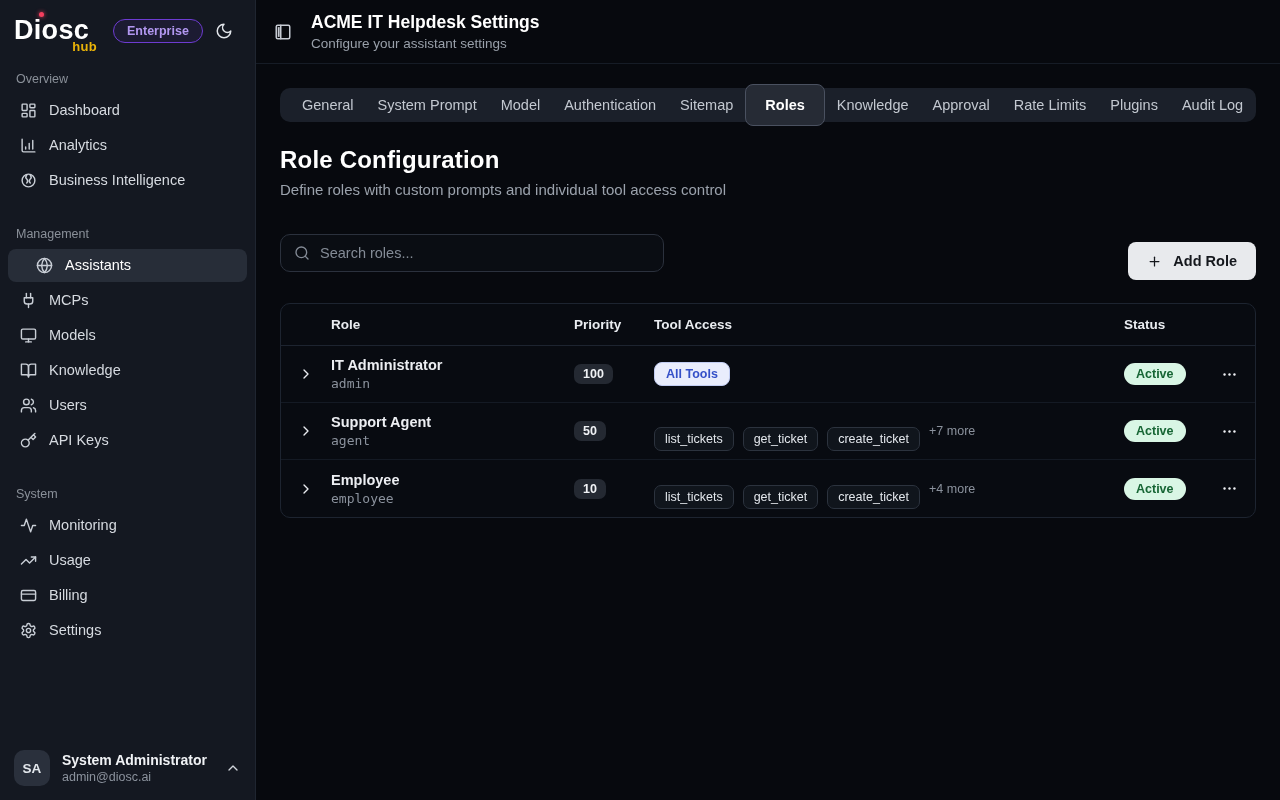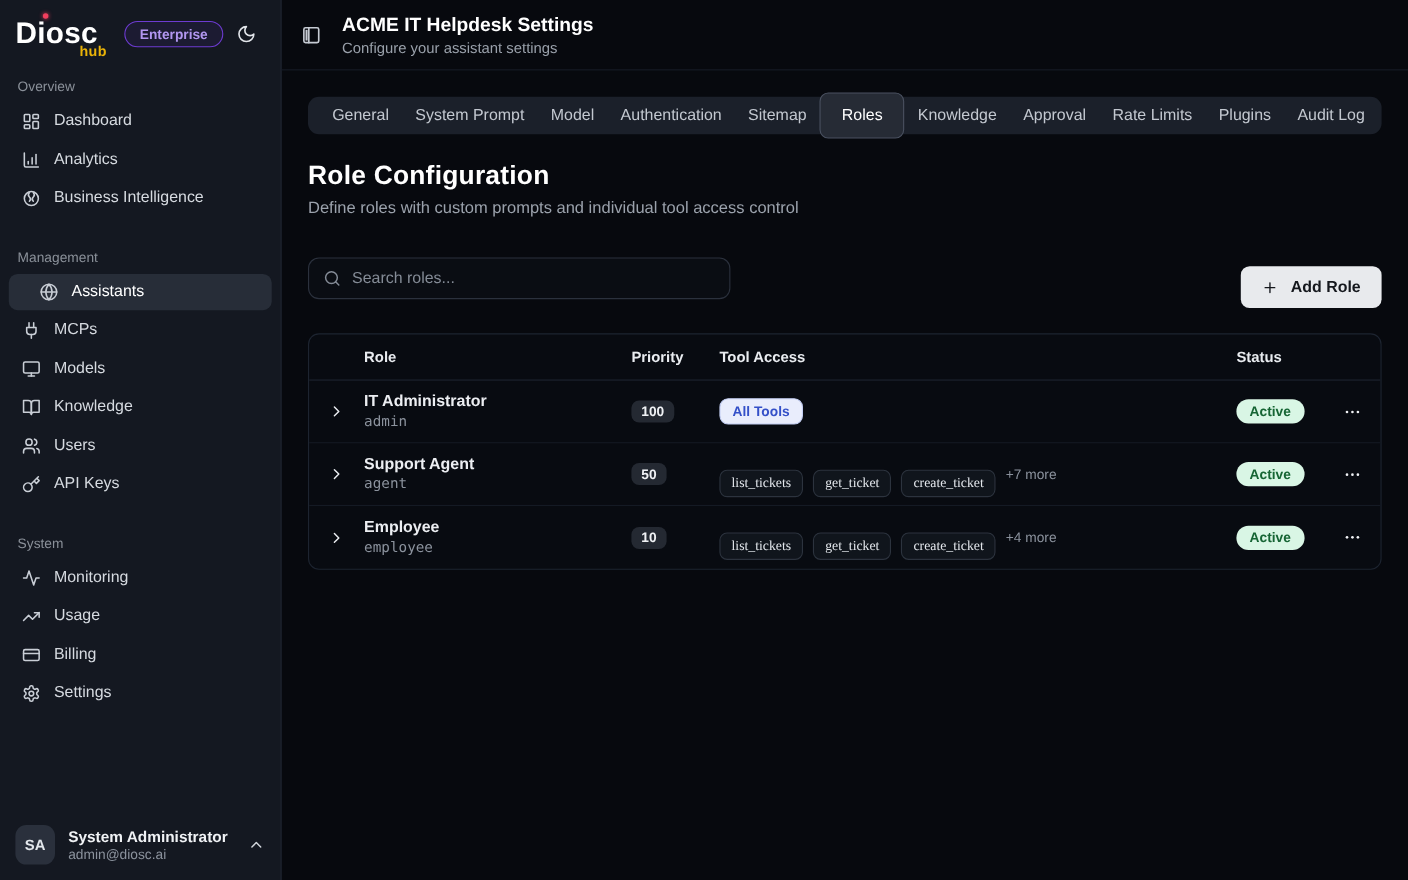--- a/index.html
+++ b/index.html
@@ -70,21 +70,21 @@
   .content { padding:24px; flex:1; }
 
   .tabbar {
     background:#1b202a; border-radius:10px; height:34px;
     display:flex; align-items:center; justify-content:space-between;
     padding:0 10px; margin-bottom:24px;
   }
   .tab { font-size:14.5px; color:#c3c8d0; padding:5px 12px; cursor:pointer; white-space:nowrap; }
   .tab.active {
     background:#262b35; border:1px solid #4a5160; border-radius:8px;
-    color:#ffffff; font-weight:400; padding:12px 19px;
+    color:#ffffff; font-weight:700; padding:12px 19px;
   }
 
   .page-title { font-size:24px; font-weight:700; color:#fff; margin:12px 0 7px; letter-spacing:.2px; }
   .page-sub { font-size:15px; color:#9ba2ac; margin-bottom:28px; }
 
   .toolbar { display:flex; justify-content:space-between; align-items:center; margin-bottom:23px; }
   .search {
     width:384px; height:38px; border:1px solid #2b313d; border-radius:10px;
     display:flex; align-items:center; padding:0 13px; gap:10px; background:#0a0d13;
   }
@@ -114,21 +114,21 @@
   .row-chevron { width:16px; height:16px; color:#e9ecf0; cursor:pointer; }
   .row-chevron svg { width:16px; height:16px; }
   .role-name { font-size:14.5px; font-weight:600; color:#eceef2; }
   .role-slug { font-size:13px; color:#8b929d; font-family:"DejaVu Sans Mono",monospace; margin-top:3px; }
   .pri-badge {
     display:inline-block; background:#242932; border-radius:7px;
     padding:3px 9px; font-size:12.5px; font-weight:700; color:#f0f2f5;
   }
   .tools-cell { display:flex; align-items:center; gap:9px; }
   .chip {
-    font-family:Liberation Serif, serif; font-size:12.5px; color:#e3e7ec;
+    font-family:Liberation Sans, sans-serif; font-size:12.5px; color:#e3e7ec;
     background:#10151c; border:1px solid #2c333e; padding:4px 10px; border-radius:7px;
     white-space:nowrap;
     margin-top:16px;
   }
   .chip-all {
     background:var(--all-tools-bg,#e9edfc); color:var(--all-tools-text,#3450c8);
     border:1px solid #c2cdf2; font-size:12.5px; font-weight:700;
     padding:4px 11px; border-radius:8px;
   }
   .more-txt { font-size:12.5px; color:#8b929d; }

